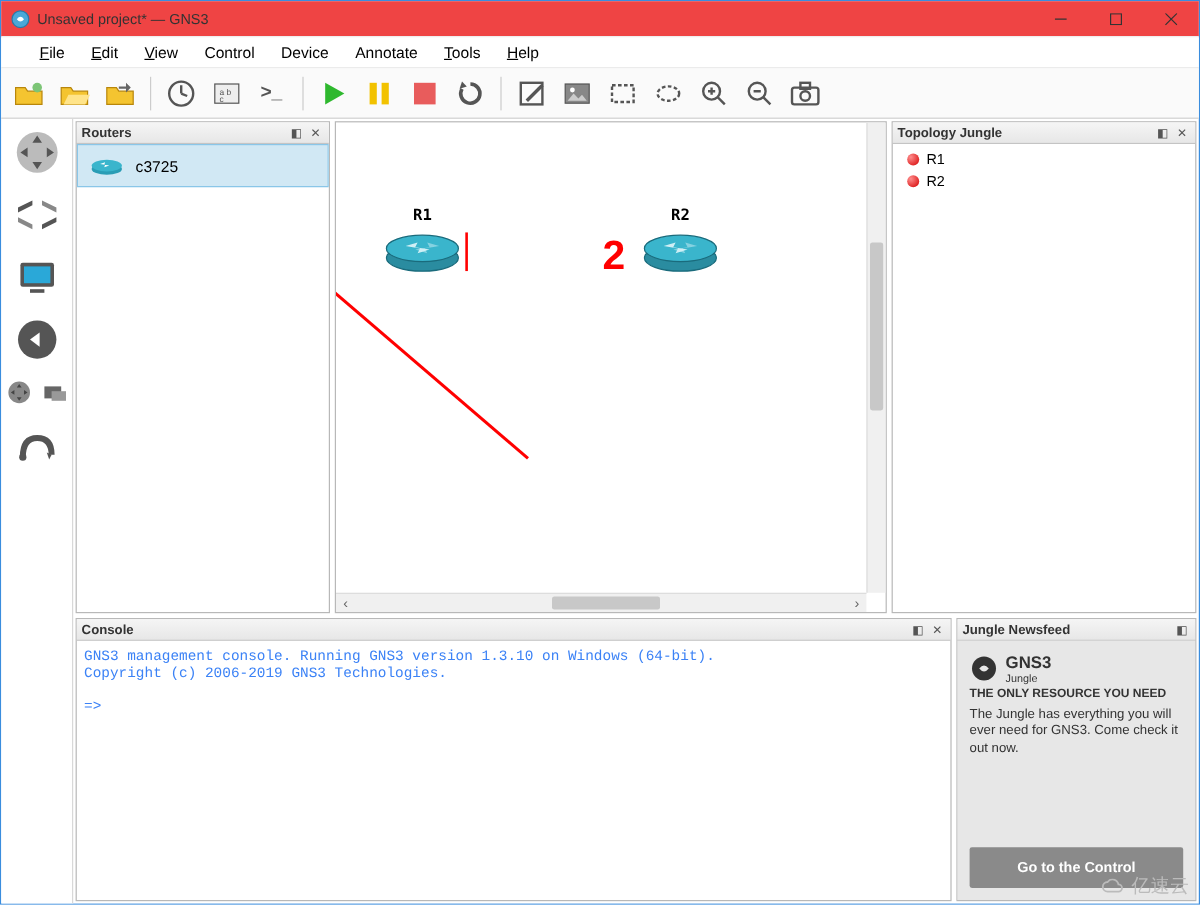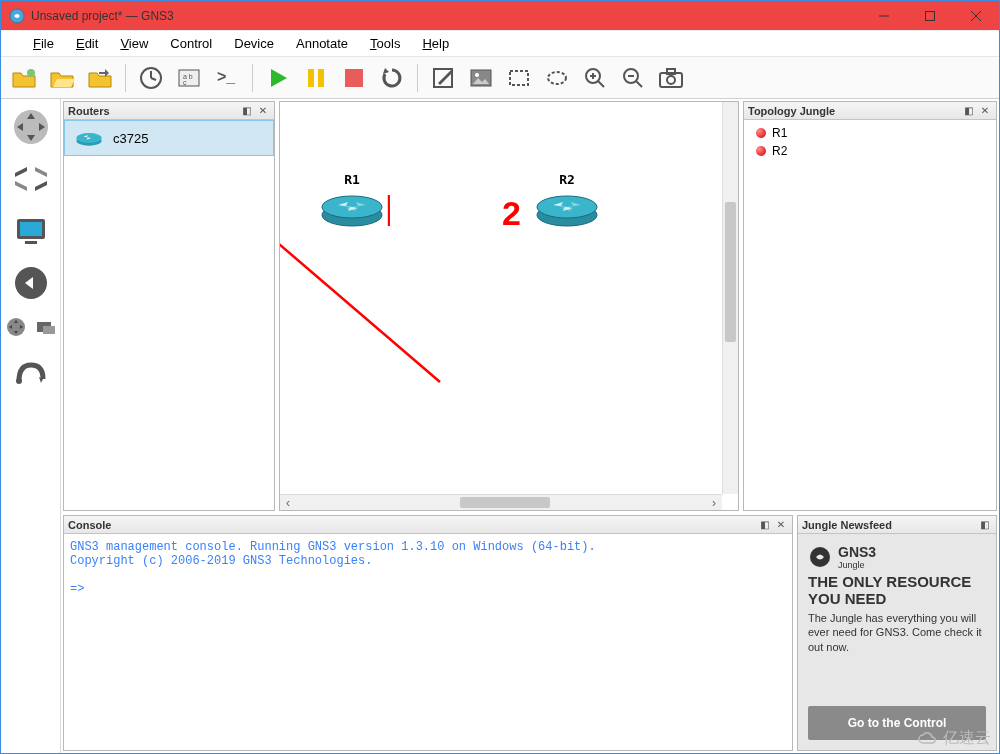--- a/index.html
+++ b/index.html
@@ -44,21 +44,21 @@
 .topoitem { display: flex; align-items: center; gap: 6px; padding: 2px 8px; font-size: 12px; }
 .topoitem .dot { width: 10px; height: 10px; border-radius: 50%; background: radial-gradient(circle at 30% 30%, #ff8c8c, #d40000); }
 .lowerrow { height: 240px; display: flex; }
 .consolepanel { flex: 1; margin: 2px; }
 .console { flex: 1; padding: 6px; font-family: Liberation Mono, monospace; font-size: 12px; color: #3b82f6; white-space: pre-wrap; overflow: auto; }
 .junglepanel { width: 200px; margin: 2px; }
 .junglebody { flex: 1; background: #e7e7e7; padding: 10px; display: flex; flex-direction: column; font-size: 11px; color: #333; }
 .junglelogo { display: flex; align-items: center; gap: 6px; margin-bottom: 3px; }
 .junglelogo .txt1 { font-weight: bold; font-size: 14px; }
 .junglelogo .txt2 { font-size: 9px; }
-.jheadline { font-weight: bold; font-size: 15px; margin-bottom: 4px; }
+.jheadline { font-weight: bold; font-size: 10px; margin-bottom: 4px; }
 .jdesc { font-size: 11px; line-height: 1.3; margin-bottom: 14px; }
 .jbtn { background: #8a8a8a; color: #fff; text-align: center; padding: 10px; font-weight: bold; font-size: 12px; border-radius: 2px; margin-top: auto; }
 .routershape { fill: #2a8ca0; stroke: #1a6b7c; }
 .nodelabel { font-weight: bold; font-family: monospace; font-size: 13px; }
 .redmark { position: absolute; color: #f00; font-size: 34px; font-weight: bold; font-family: Arial; }
 .watermark { position: absolute; right: 8px; bottom: 4px; font-size: 16px; color: #bbb; display:flex; align-items:center; gap:4px; }
 </style>
 </head>
 <body>
 

